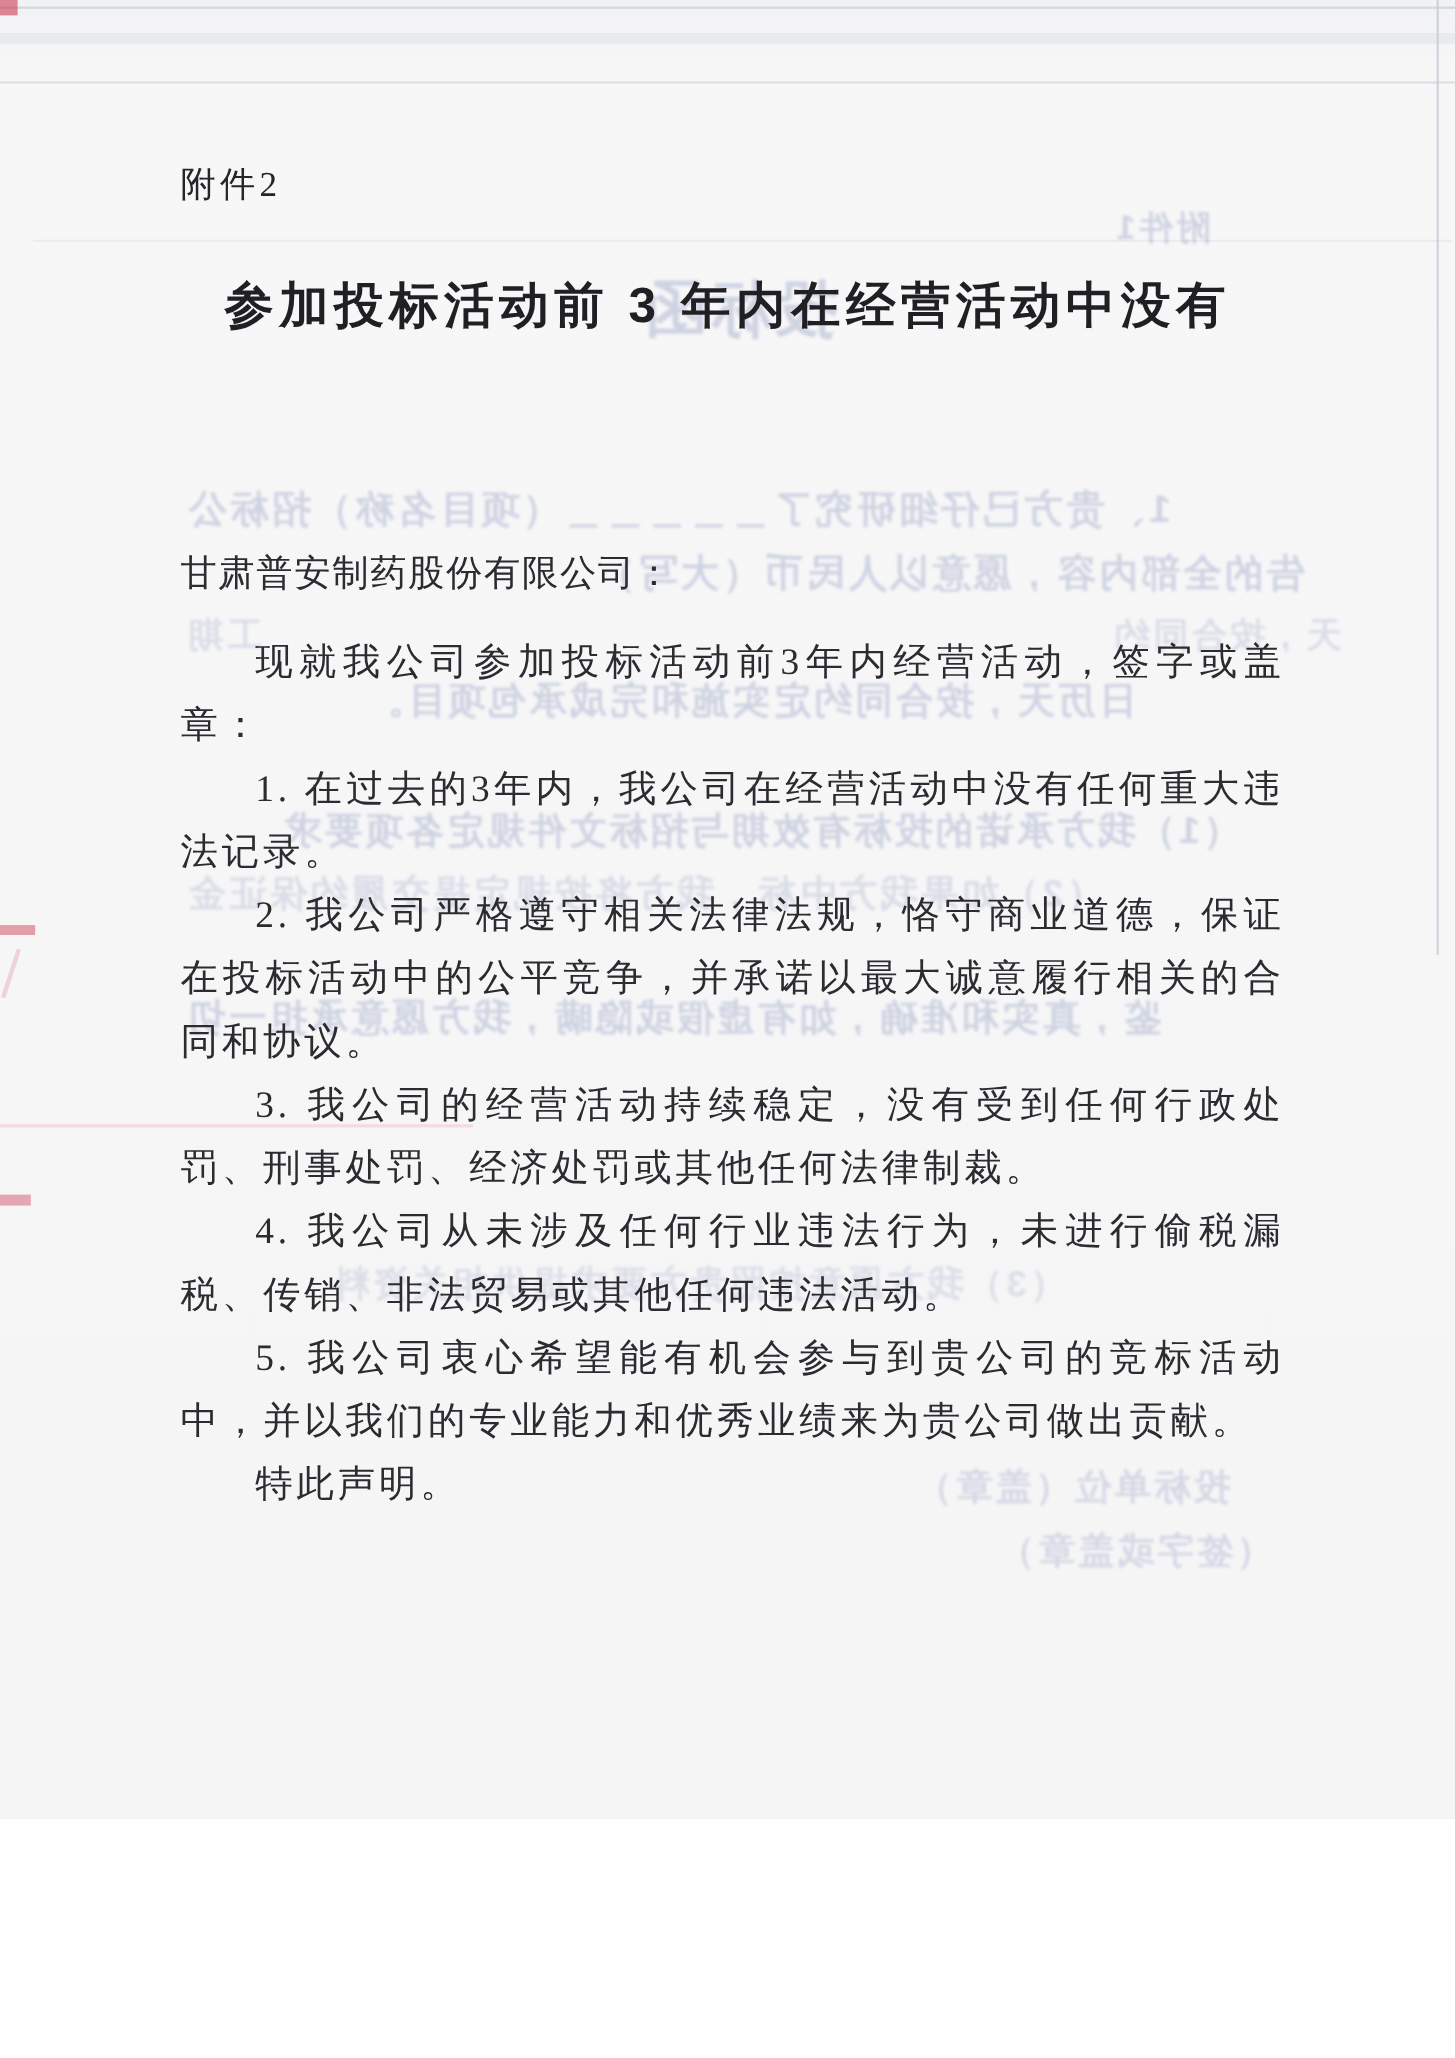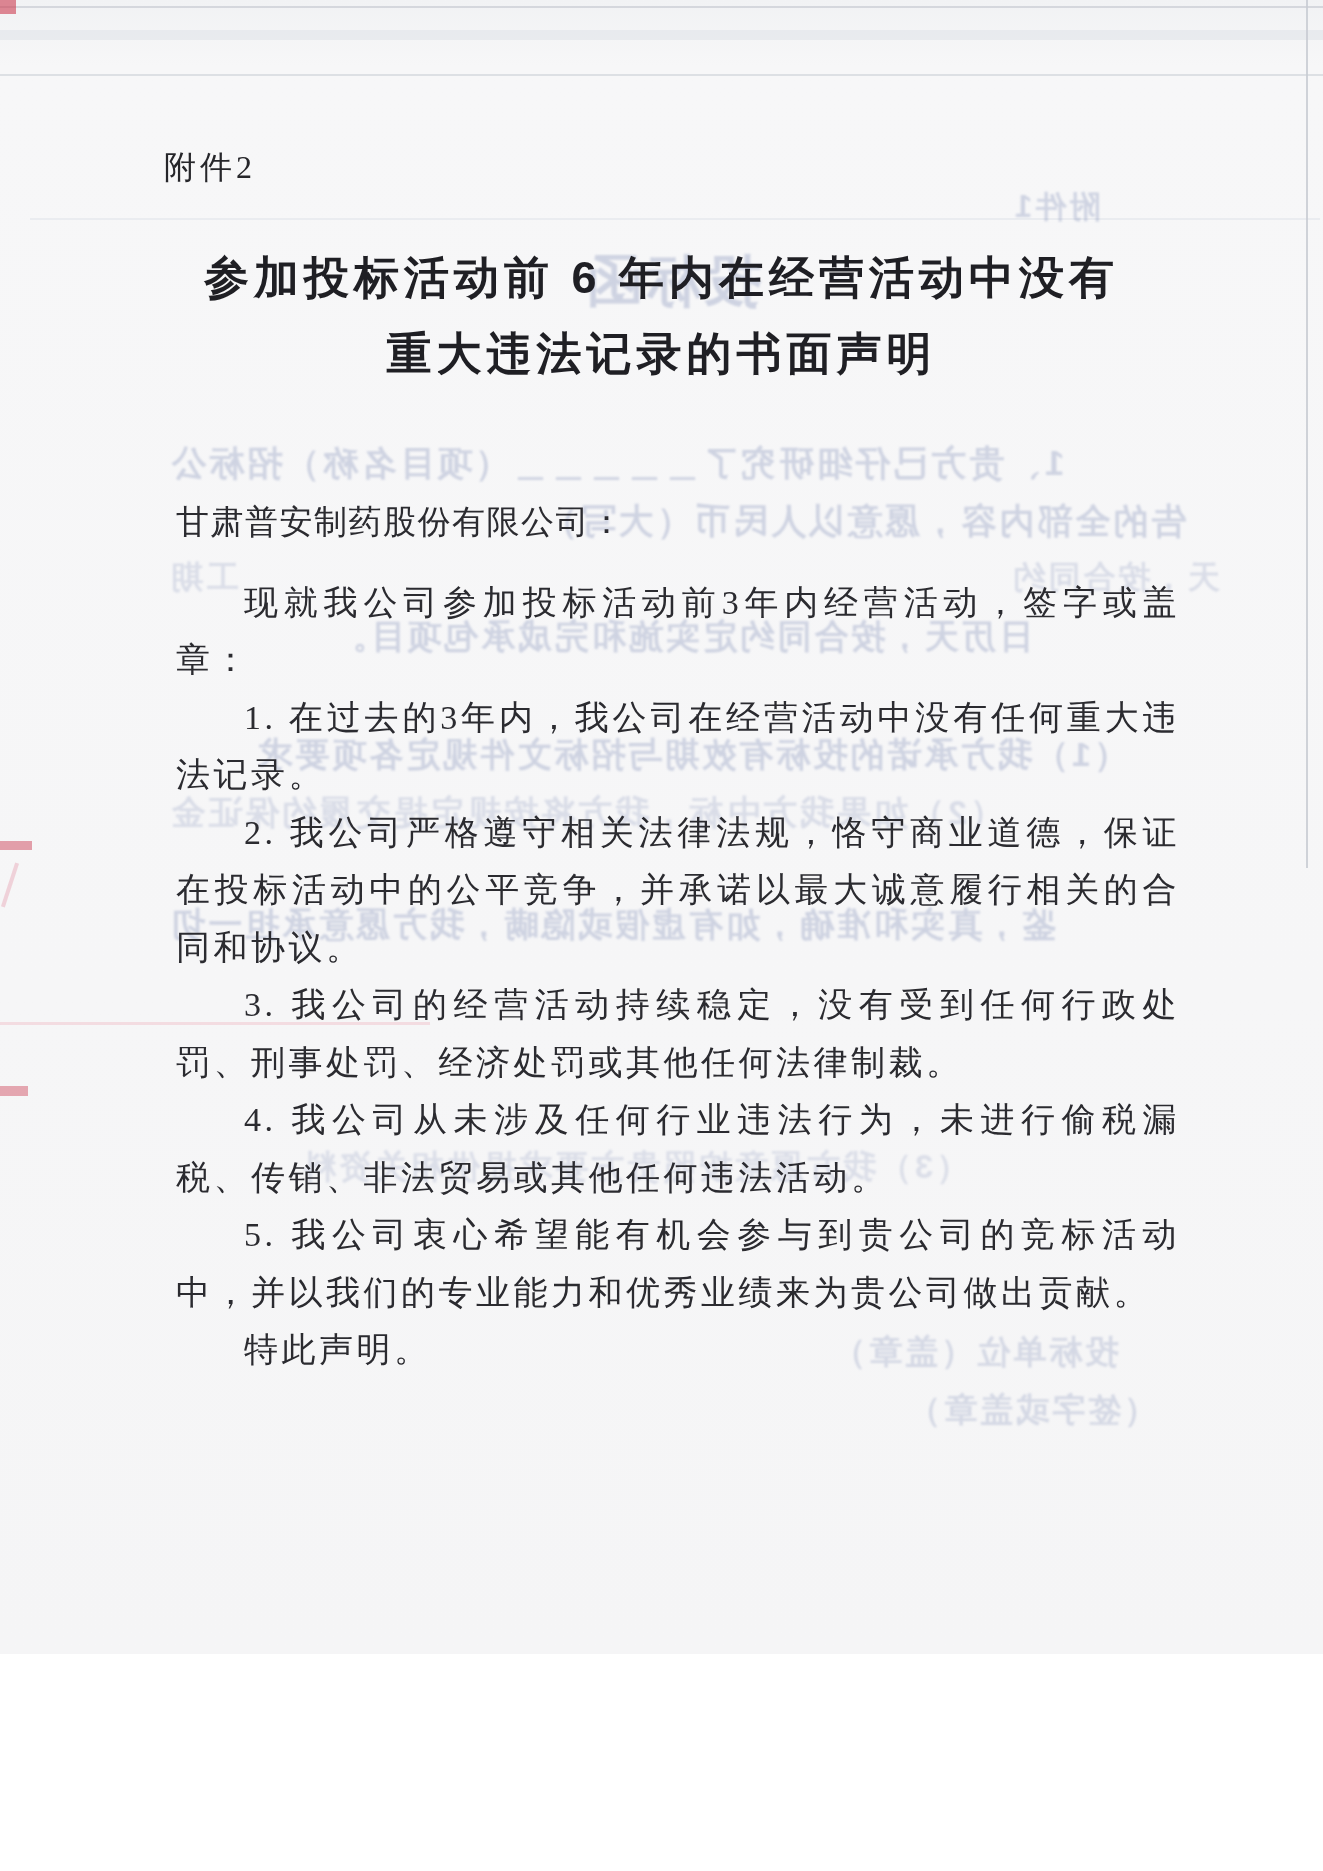--- a/index.html
+++ b/index.html
@@ -16,21 +16,21 @@
   }
   .attachment-label {
     position:absolute; left:164px; top:146px; font-size:32px; letter-spacing:4px; color:#26262a;
   }
   .doc-title {
     position:absolute; top:240px; left:0; width:100%; text-align:center;
     font-family:"Liberation Sans", sans-serif; font-weight:700; font-size:45px;
     line-height:76px; letter-spacing:5px; color:#1f1f24;
   }
   .doc-body {
-    position:absolute; left:176px; top:494px; width:1004px;
+    position:absolute; left:164px; top:494px; width:1004px;
     font-size:34px; line-height:57.5px; letter-spacing:3.5px; text-align:justify; color:#2b2b30;
   }
   .salutation { margin:0 0 22px 0; font-size:33px; letter-spacing:1.5px; }
   .doc-body p { margin:0; text-indent:2em; }
   .sig-block {
     position:absolute; left:413px; top:1528px; font-size:35px; letter-spacing:2px; color:#28282c;
   }
   .sig-row { line-height:64px; white-space:nowrap; }
   .blank { display:inline-block; border-bottom:3px solid #2b2b30; height:40px; vertical-align:baseline; }
   .blank-company { width:300px; }
@@ -72,22 +72,21 @@
       <div class="bleed-item" style="left: 168px; top: 790px; font-size: 34px; opacity: 0.3;">（2）如果我方中标，我方将按规定提交履约保证金</div>
       <div class="bleed-item" style="left: 168px; top: 902px; font-size: 34px;">鉴，真实和准确，如有虚假或隐瞒，我方愿意承担一切</div>
       <div class="bleed-item" style="left: 300px; top: 1145px; font-size: 33px; opacity: 0.28;">（3）我方愿意按照贵方要求提供相关资料</div>
       <div class="bleed-item" style="left: 830px; top: 1330px; font-size: 33px; opacity: 0.35;">投标单位（盖章）</div>
       <div class="bleed-item" style="left: 905px; top: 1388px; font-size: 33px; opacity: 0.35;">（签字或盖章）</div>
     </div>
 
   <div class="attachment-label">附件2</div>
 
   <div class="doc-title">
-    <div>参加投标活动前 6 年内在经营活动中没有</div>
-    <div>重大违法记录的书面声明</div>
+    <div>参加投标活动前 3 年内在经营活动中没有</div>
   </div>
 
   <div class="doc-body">
     <div class="salutation">甘肃普安制药股份有限公司：</div>
     <div>
         <p>现就我公司参加投标活动前3年内经营活动，签字或盖章：</p>
         <p>1. 在过去的3年内，我公司在经营活动中没有任何重大违法记录。</p>
         <p>2. 我公司严格遵守相关法律法规，恪守商业道德，保证在投标活动中的公平竞争，并承诺以最大诚意履行相关的合同和协议。</p>
         <p>3. 我公司的经营活动持续稳定，没有受到任何行政处罚、刑事处罚、经济处罚或其他任何法律制裁。</p>
         <p>4. 我公司从未涉及任何行业违法行为，未进行偷税漏税、传销、非法贸易或其他任何违法活动。</p>

